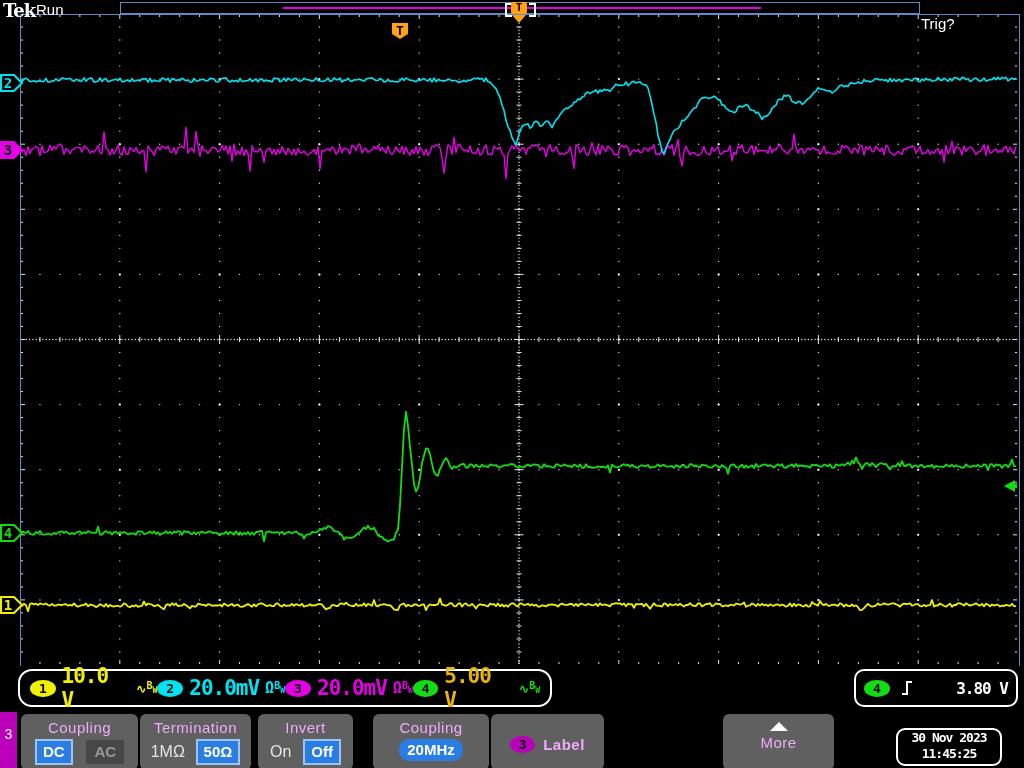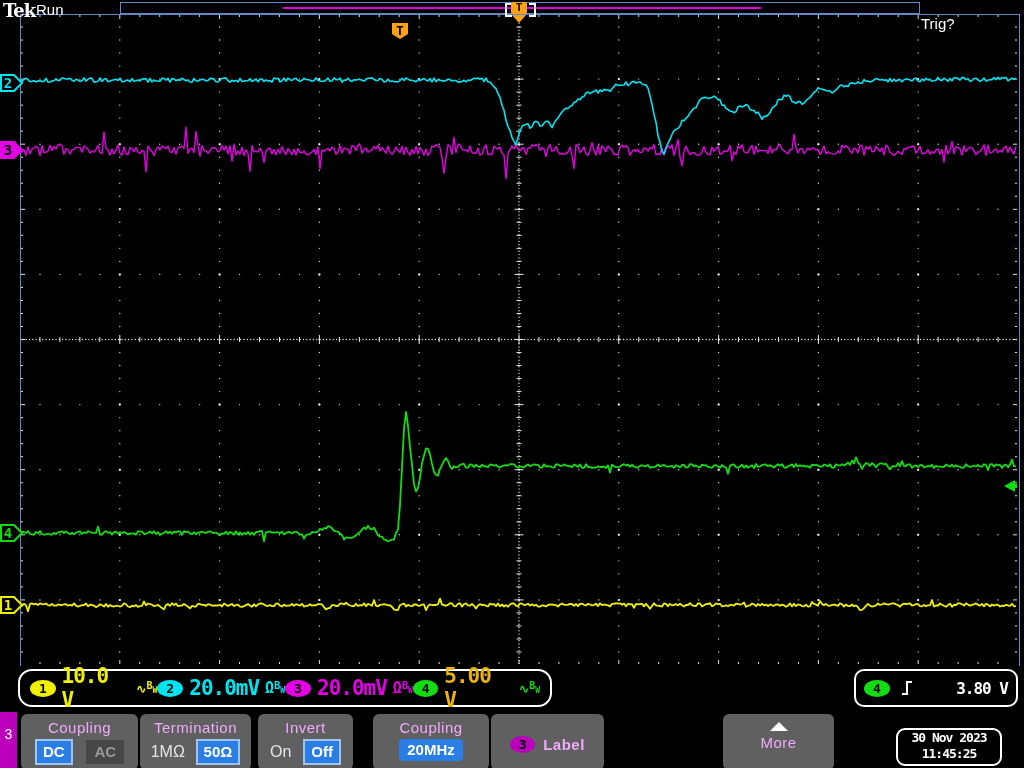--- a/index.html
+++ b/index.html
@@ -44,21 +44,21 @@
   
   #menu-bar{position:absolute;left:0;top:712px;width:1024px;height:56px;background:#000}
   #menu-tab{position:absolute;left:0;top:0;width:17px;height:56px;background:#bb00bb;color:#fff;font-size:14px;text-align:center;line-height:44px}
   .menu-btn{position:absolute;top:2px;height:56px;background:#606060;border-radius:6px;box-sizing:border-box;display:flex;flex-direction:column;align-items:center;justify-content:flex-start;padding-top:5px;gap:3px}
   .btn-label{font-size:15px;color:#f0abfc;letter-spacing:0.5px}
   .btn-opts{display:flex;width:100%;justify-content:space-evenly;align-items:center}
   .chip{font-weight:bold;font-size:15px;border-radius:0;padding:0 6px;line-height:22px}
   .chip.selected{background:#2a7de2;border:2px solid #9cc4f5;color:#fff}
   .chip.plain{color:#e5e5e5;padding:0;border:none;font-weight:normal;font-size:16px}
   .chip.dim{background:#474747;color:#999;border:none;padding:1px 8px}
-  .chip.solid{background:#2a7de2;color:#fff;border:none;border-radius:4px;padding:0 8px}
+  .chip.solid{background:#2a7de2;color:#fff;border:none;border-radius:10px;padding:0 8px}
   .label-badge{display:inline-block;width:25px;height:17px;border-radius:50%;background:#bb00bb;color:#000;font-weight:bold;font-size:13px;text-align:center;line-height:17px;margin-right:8px;font-family:"DejaVu Sans Mono",monospace}
   .more-arrow{width:0;height:0;border-left:9px solid transparent;border-right:9px solid transparent;border-bottom:9px solid #fff;margin-top:3px}
   #clock-box{position:absolute;left:896px;top:16px;width:106px;height:38px;border:2px solid #fff;border-radius:9px;box-sizing:border-box;text-align:center;background:#000}
   #clock-box div{font-family:"DejaVu Sans Mono",monospace;font-weight:bold;font-size:13px;line-height:16px;letter-spacing:-1px}
 </style>
 </head>
 <body>
 
 <span id="tek-logo">Tek</span>
 <span id="run-status">Run</span>

